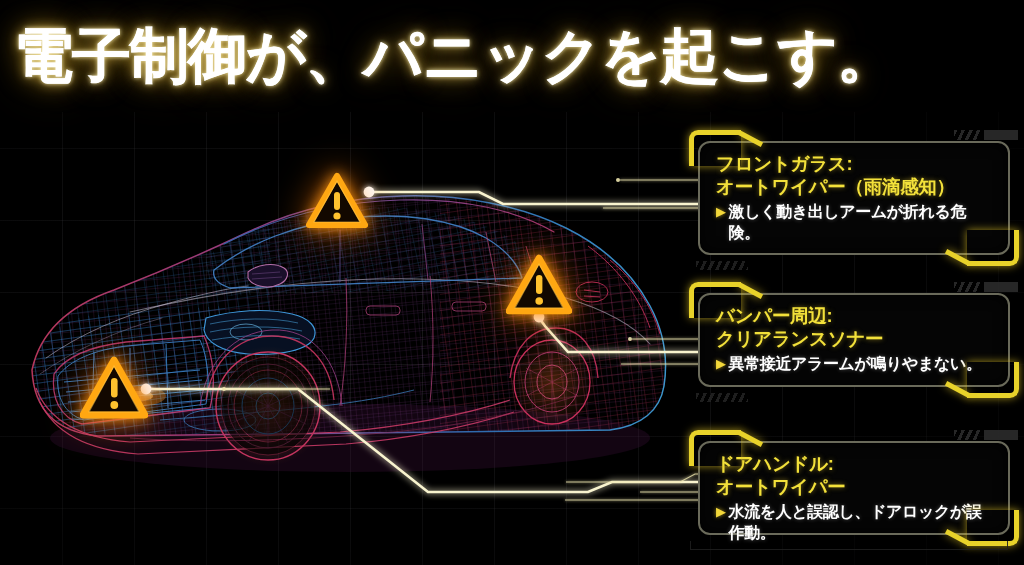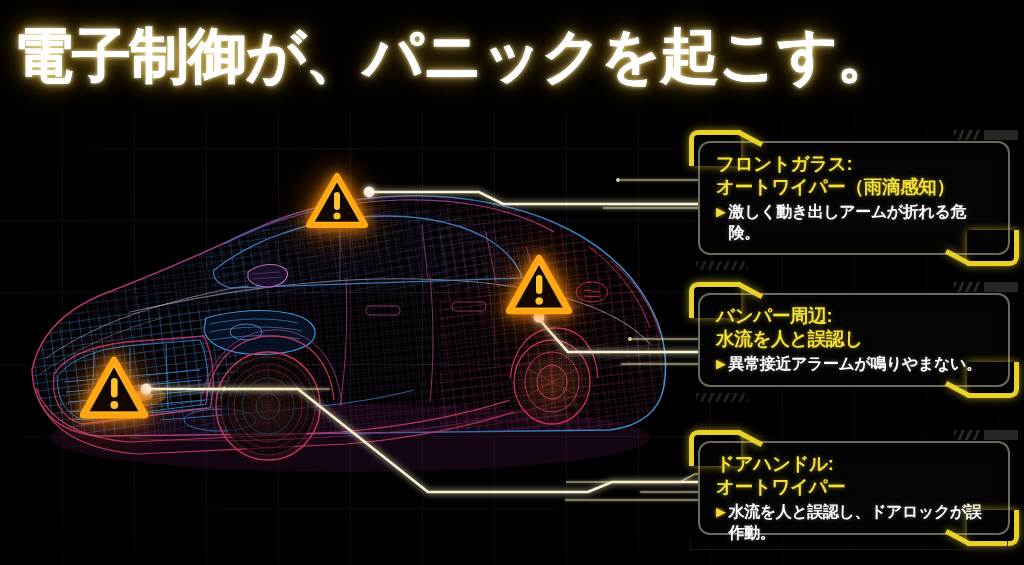--- a/index.html
+++ b/index.html
@@ -445,21 +445,21 @@
     </div>
     <div class="hash-left" style="top:261px;"></div>
 
     <div class="hash wide" style="top:282px;"></div>
     <div class="card" style="top:293px; height:94px;">
       <span class="br br-tl"></span>
       <span class="br br-br"></span>
       <div class="card-inner">
         <div class="card-head">
           <div>バンパー周辺:</div>
-          <div>水流を人と誤認し</div>
+          <div>クリアランスソナー</div>
         </div>
         <div class="card-body">
           <div class="row">
             <span class="bullet">▶</span>
             <span>異常接近アラームが鳴りやまない。</span>
           </div>
         </div>
       </div>
     </div>
     <div class="hash-left" style="top:393px;"></div>

